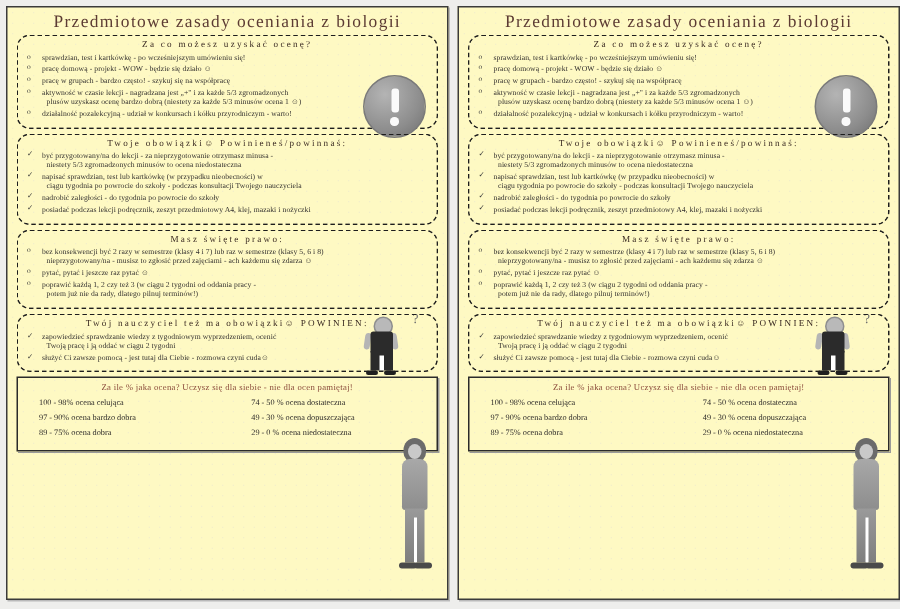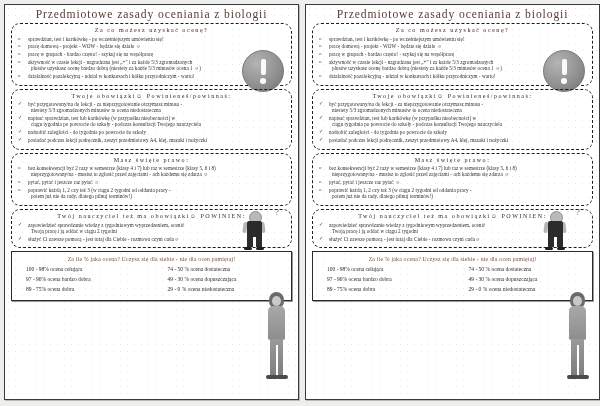--- a/index.html
+++ b/index.html
@@ -19,21 +19,21 @@
     display: flex;
     gap: 0px;
     background: #eeeeec;
     position: relative;
   }
   .page {
     position: relative;
     width: 293px;
     height: 394px;
     margin: 4px 0 0 4px;
-    background: #ffffff;
+    background: #fef9c3;
     border: 1px solid #3a3a3a;
     box-shadow: 1px 1px 0 #b9b9b9;
     overflow: hidden;
     font-size: 5.1px;
     color: #2b2b2b;
   }
   .page.second { margin-left: 6px; }
 
   
   .page::before {

